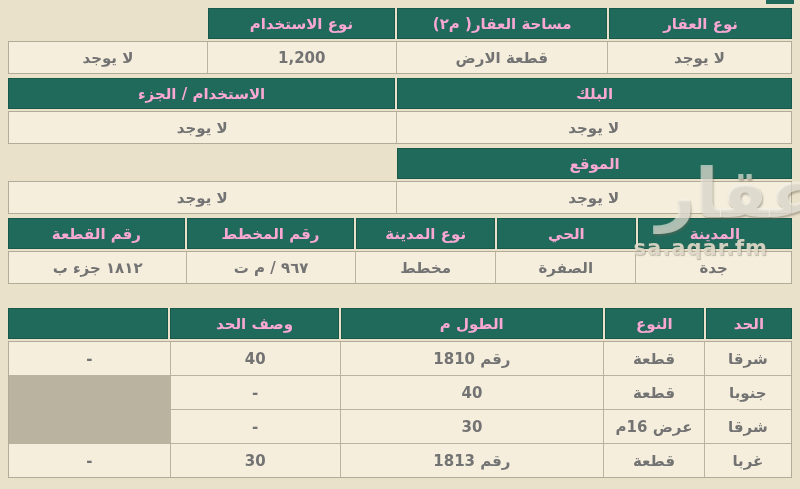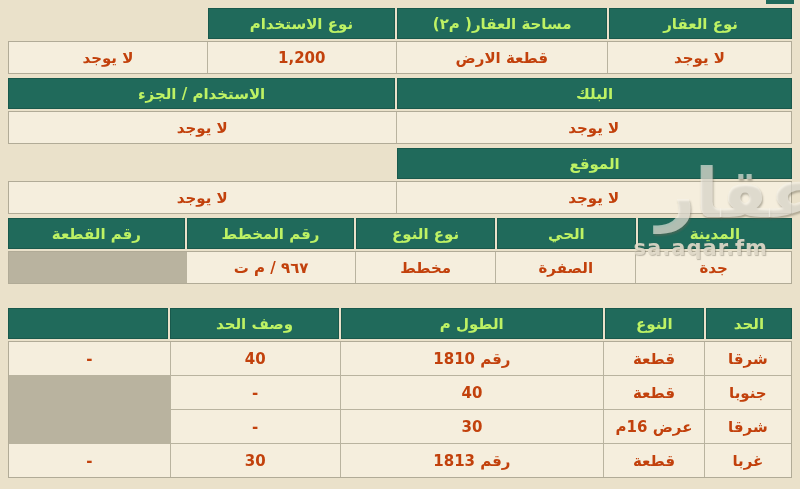--- a/index.html
+++ b/index.html
@@ -10,35 +10,35 @@
     font-weight:bold;
     direction:rtl;
     position:relative;
     padding:8px 8px 0 8px;
   }
   .sec { margin-bottom:4px; }
   .hrow { display:grid; gap:2px; height:31px; }
   .hcell {
     background:#206a5b;
     border:1px solid #19594c;
-    color:#bef264;
+    color:#f9a8d4;
     font-size:15px;
     display:flex; align-items:center; justify-content:center;
     white-space:nowrap;
   }
   .vrow {
     display:grid; gap:1px;
     background:#b9b39f;
     border:1px solid #b1ab97;
     height:33px;
     margin-top:2px;
   }
   .vcell {
     background:#f5eedd;
-    color:#c2410c;
+    color:#737373;
     font-size:15px;
     display:flex; align-items:center; justify-content:center;
     white-space:nowrap;
   }
   
   .g4  { grid-template-columns:23.5fr 27fr 24.1fr 25.4fr; }
   .g2  { grid-template-columns:50.5fr 49.5fr; }
   .g5  { grid-template-columns:19.9fr 17.9fr 17.9fr 21.6fr 22.8fr; }
   .gb  { grid-template-columns:11.1fr 12.8fr 33.8fr 21.7fr 20.7fr; }
 
@@ -109,29 +109,30 @@
   <div class="vrow g2">
     <div class="vcell">لا يوجد</div>
     <div class="vcell">لا يوجد</div>
   </div>
 </div>
 
 <div class="sec">
   <div class="hrow g5">
     <div class="hcell">المدينة</div>
     <div class="hcell">الحي</div>
-    <div class="hcell">نوع النوع</div>
+    <div class="hcell">نوع المدينة</div>
     <div class="hcell">رقم المخطط</div>
     <div class="hcell">رقم القطعة</div>
   </div>
   <div class="vrow g5">
     <div class="vcell">جدة</div>
     <div class="vcell">الصفرة</div>
     <div class="vcell">مخطط</div>
     <div class="vcell">٩٦٧ / م ت</div>
+    <div class="vcell">١٨١٢ جزء ب</div>
   </div>
 </div>
 
 <div class="btable">
   <div class="hrow gb">
     <div class="hcell">الحد</div>
     <div class="hcell">النوع</div>
     <div class="hcell">الطول م</div>
     <div class="hcell">وصف الحد</div>
     <div class="hcell"></div>

